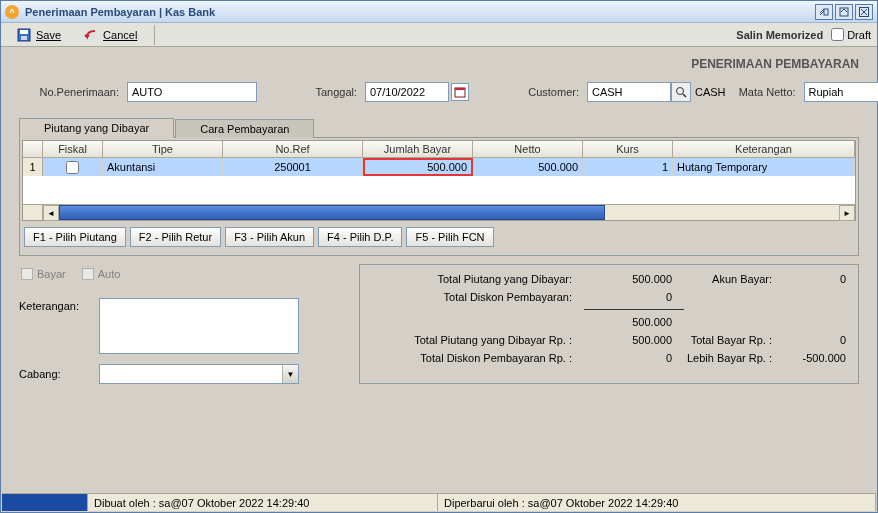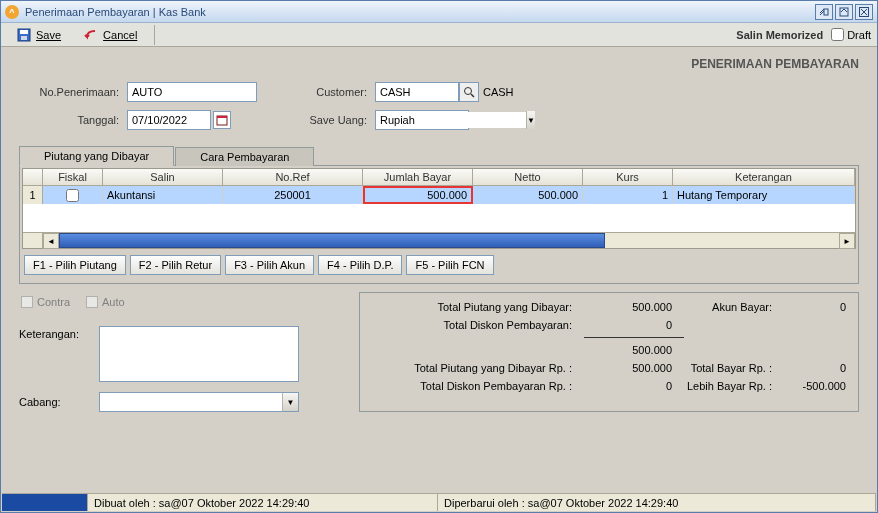--- a/index.html
+++ b/index.html
@@ -1,35 +1,35 @@
 <!DOCTYPE html>
 <html><head>
 <meta charset="utf-8">
 <style>
   * { box-sizing: border-box; margin: 0; padding: 0; font-family: Tahoma, Arial, sans-serif; font-size: 11px; }
   body { background: #fff; }
   .window { width: 878px; height: 513px; border: 1px solid #5a7ca8; background: #d4d0c8; position: relative; }
   .titlebar { height: 22px; background: linear-gradient(to bottom, #eef4fb, #c5d8ef); display: flex; align-items: center; padding: 0 4px; border-bottom: 1px solid #9db3cf; }
   .titlebar .icon-circle { width: 14px; height: 14px; border-radius: 50%; background: #f2a530; margin-right: 6px; display:flex;align-items:center;justify-content:center;font-size:9px;color:#fff;font-weight:bold; }
-  .titlebar .title { color: #2a4a7a; font-weight: normal; }
+  .titlebar .title { color: #2a4a7a; font-weight: bold; }
   .titlebar .spacer { flex: 1; }
   .titlebar .winbtn { width: 18px; height: 16px; border: 1px solid #5a7ca8; background: #dce8f6; margin-left: 2px; display: flex; align-items: center; justify-content: center; cursor: pointer; font-size:10px; color:#2a4a7a; }
   .toolbar { height: 24px; background: #e3e3de; border-bottom: 1px solid #aca899; display: flex; align-items: center; padding: 0 6px; }
   .toolbtn { display: flex; align-items: center; padding: 2px 8px; cursor: pointer; margin-right: 4px; border:1px solid transparent; }
   .toolbtn .ticon { width: 16px; height: 16px; margin-right: 4px; display:flex;align-items:center;justify-content:center; }
   .toolbtn .label { text-decoration: underline; color: #000; }
   .tool-sep { width:1px; height:20px; background:#aca899; margin:0 4px; }
   .toolbar .spacer { flex:1; }
   .salin { font-weight:bold; color:#333; margin-right:8px; cursor:pointer; }
   .draft { display:flex; align-items:center; }
   .draft input { margin-right:3px; }
   .content { padding: 6px 10px; position: relative; }
   .section-title { text-align:right; font-weight:bold; color:#555; padding: 4px 8px 6px 0; font-size:12px; }
   .form-area { background:#d4d0c8; display:flex; padding: 4px 8px 6px 8px; }
-  .form-col { display:flex; flex-direction:column; margin-right:40px; }
+  .form-col { display:flex; flex-direction:row; margin-right:40px; }
   .form-row { display:flex; align-items:center; margin-bottom:6px; height:22px; }
   .form-label { width:100px; text-align:right; margin-right:8px; color:#333; }
   .txt { border:1px solid #7f9db9; background:#fff; height:20px; padding:2px 4px; font-size:11px; }
   .combo { border:1px solid #7f9db9; background:#fff; height:20px; display:flex; align-items:center; }
   .combo input { border:none; flex:1; padding:2px 4px; font-size:11px; outline:none; }
   .combo .arrow { width:16px; height:18px; background:linear-gradient(#f6f6f4,#d5d2c8); border-left:1px solid #b5b2a8; display:flex; align-items:center;justify-content:center; cursor:pointer; font-size:8px; }
   .datebtn { width:18px; height:18px; border:1px solid #7f9db9; background:#fff; margin-left:2px; display:flex;align-items:center;justify-content:center; cursor:pointer; }
   .lookup-btn { width:20px; height:20px; border:1px solid #7f9db9; background:#eee; display:flex;align-items:center;justify-content:center;cursor:pointer; font-size:11px; }
   .cust-label { margin-left:4px; }
   .tabs-outer { margin: 2px 8px 0 8px; }
@@ -162,40 +162,40 @@
           <input class="txt" style="width: 84px;" value="CASH">
           <span class="lookup-btn">
             <svg width="12" height="12">
                 <circle cx="5" cy="5" r="3.5" fill="none" stroke="#333"></circle>
                 <line x1="8" y1="8" x2="11" y2="11" stroke="#333" stroke-width="1.5"></line>
               </svg>
           </span>
           <span class="cust-label">CASH</span>
         </div>
         <div class="form-row">
-          <span class="form-label" style="width:70px">Save Uang:</span>
+          <span class="form-label" style="width:70px">Mata Netto:</span>
           <div class="combo" style="width:94px">
             <input readonly="" value="Rupiah" style="">
             <span class="arrow">▼</span>
           </div>
         </div>
       </div>
     </div>
 
     <div class="tabs-outer">
       <div class="tab-headers">
         <div class="tab-h active">Piutang yang Dibayar</div>
         <div class="tab-h">Cara Pembayaran</div>
       </div>
       <div class="tab-body">
         <div class="grid">
           <div class="grid-head">
             <div class="gh" style="width:20px"></div>
             <div class="gh" style="width:60px">Fiskal</div>
-            <div class="gh" style="width:120px">Salin</div>
+            <div class="gh" style="width:120px">Tipe</div>
             <div class="gh" style="width:140px">No.Ref</div>
             <div class="gh" style="width:110px">Jumlah Bayar</div>
             <div class="gh" style="width:110px">Netto</div>
             <div class="gh" style="width:90px">Kurs</div>
             <div class="gh" style="flex:1">Keterangan</div>
           </div>
           <div class="grid-rows">
             <div class="grid-row sel">
               <div class="rownum">1</div>
               <div class="gc center" style="width:60px">
@@ -226,21 +226,21 @@
           <button class="btn">F5 - Pilih FCN</button>
         </div>
       </div>
     </div>
 
     <div class="lower">
       <div class="lower-left">
         <div class="ck-row">
           <span class="ck-disabled">
               <span class="box"></span>
-              <span>Contra</span>
+              <span>Bayar</span>
             </span>
           <span class="ck-disabled">
               <span class="box"></span>
               <span>Auto</span>
             </span>
         </div>
         <div class="ket-row">
           <span class="lbl">Keterangan:</span>
           <textarea style=""></textarea>
         </div>

